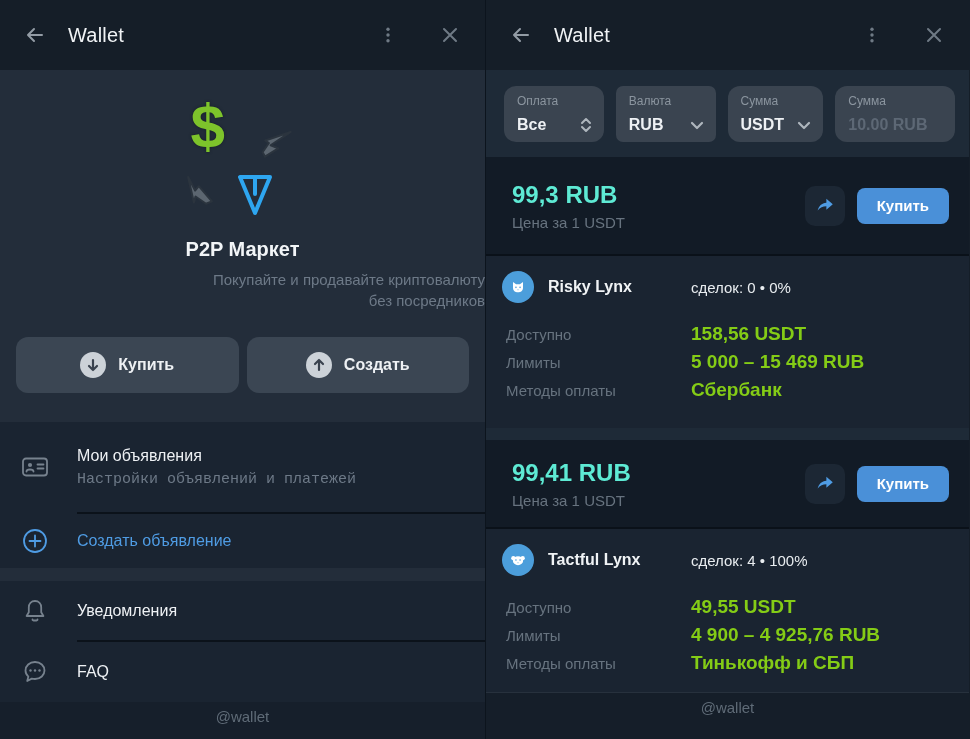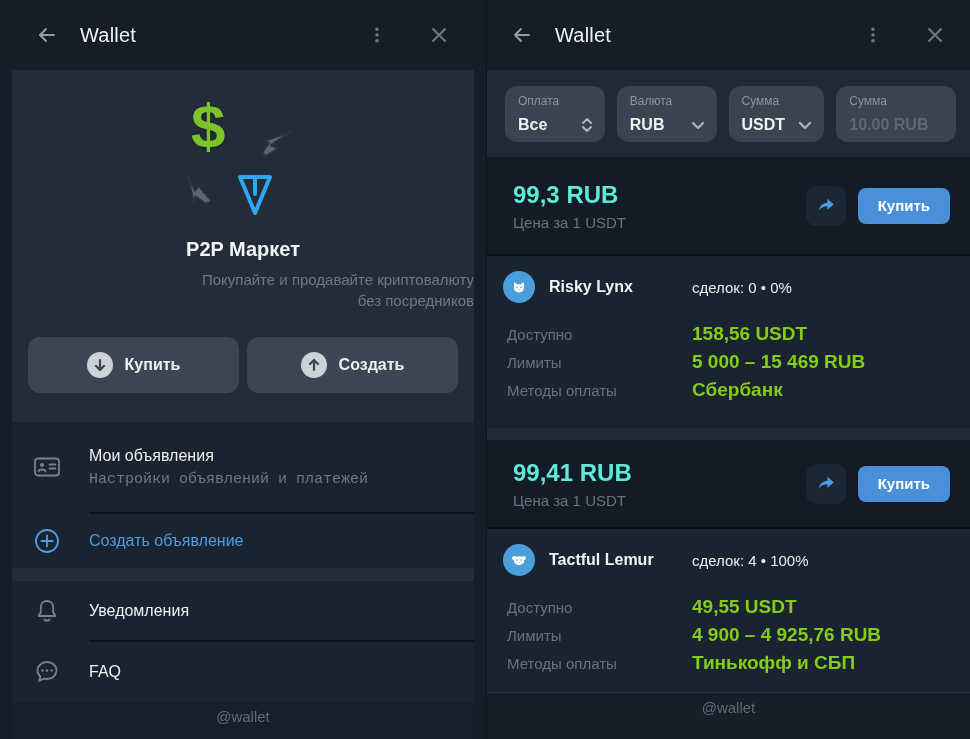--- a/index.html
+++ b/index.html
@@ -2,21 +2,21 @@
 <html><head>
 <meta charset="utf-8">
 <style>
   * { margin:0; padding:0; box-sizing:border-box; }
   html,body { width:970px; height:739px; overflow:hidden; }
   body {
     font-family:"Liberation Sans", sans-serif;
     background:#151e28; color:#eef1f4;
     display:flex;
   }
-  .panel { width:485px; height:739px; display:flex; flex-direction:column;margin-left:12px; }
+  .panel { width:485px; height:739px; display:flex; flex-direction:column; }
   .panel.right { border-left:1px solid #0c141d; width:484px; }
 
   
   .tg-header {
     height:70px; flex:0 0 70px; background:#151e28;
     display:flex; align-items:center; padding:0 18px;
   }
   .hdr-back { width:34px; height:34px; display:flex; align-items:center; justify-content:center; cursor:pointer; }
   .hdr-title { font-size:20px; font-weight:500; color:#f0f3f5; margin-left:16px; letter-spacing:.2px; }
   .hdr-spacer { flex:1; }
@@ -64,21 +64,21 @@
   
   .filter-strip { height:87px; flex:0 0 87px; background:#1e2a37; display:flex; align-items:center; gap:12px; padding:0 14px 0 18px; }
   .chip {
     height:56px; background:#3a4450; border-radius:12px; padding:8px 10px 8px 13px;
     display:flex; flex-direction:column; justify-content:space-between; cursor:pointer;
   }
   .chip-label { font-size:12px; color:#8b959f; }
   .chip-valrow { display:flex; align-items:center; justify-content:space-between; }
   .chip-value { font-size:16px; font-weight:700; color:#eef1f4; }
   .chip-pay { width:100px; }
-  .chip-cur { width:100px; }
+  .chip-cur { width:100px;border-radius:7px; }
   .chip-crypto { width:96px; }
   .chip-sum { width:120px; }
   .chip-input {
     width:100%; background:transparent; border:none; outline:none;
     font-family:"Liberation Sans", sans-serif; font-size:16px; font-weight:700; color:#eef1f4; padding:0;
   }
   .chip-input::placeholder { color:#5d6875; font-weight:700; }
 
   .price-block { background:#121b26; display:flex; align-items:center; padding:0 20px 0 26px; }
   .price-block.p1 { height:97px; flex:0 0 97px; }
@@ -368,21 +368,21 @@
         <span class="avatar">
           <svg width="20" height="20" viewBox="0 0 32 32">
               <circle cx="8.5" cy="13" r="3.4" fill="#ffffff"></circle>
               <circle cx="23.5" cy="13" r="3.4" fill="#ffffff"></circle>
               <ellipse cx="16" cy="17" rx="8.2" ry="7.2" fill="#ffffff"></ellipse>
               <circle cx="12.7" cy="16" r="1.3" fill="#4c9edb"></circle>
               <circle cx="19.3" cy="16" r="1.3" fill="#4c9edb"></circle>
               <path d="M14.8 20 H17.2 L16 21.7 Z" fill="#4c9edb"></path>
             </svg>
         </span>
-        <span class="seller-name">Tactful Lemur</span>
+        <span class="seller-name">Tactful Lynx</span>
       </div>
       <span class="seller-deals">сделок: 4 • 100%</span>
     </div>
     <div class="seller-rows">
       <div class="srow">
         <span class="k">Доступно</span>
         <span class="v">49,55 USDT</span>
       </div>
       <div class="srow">
         <span class="k">Лимиты</span>

